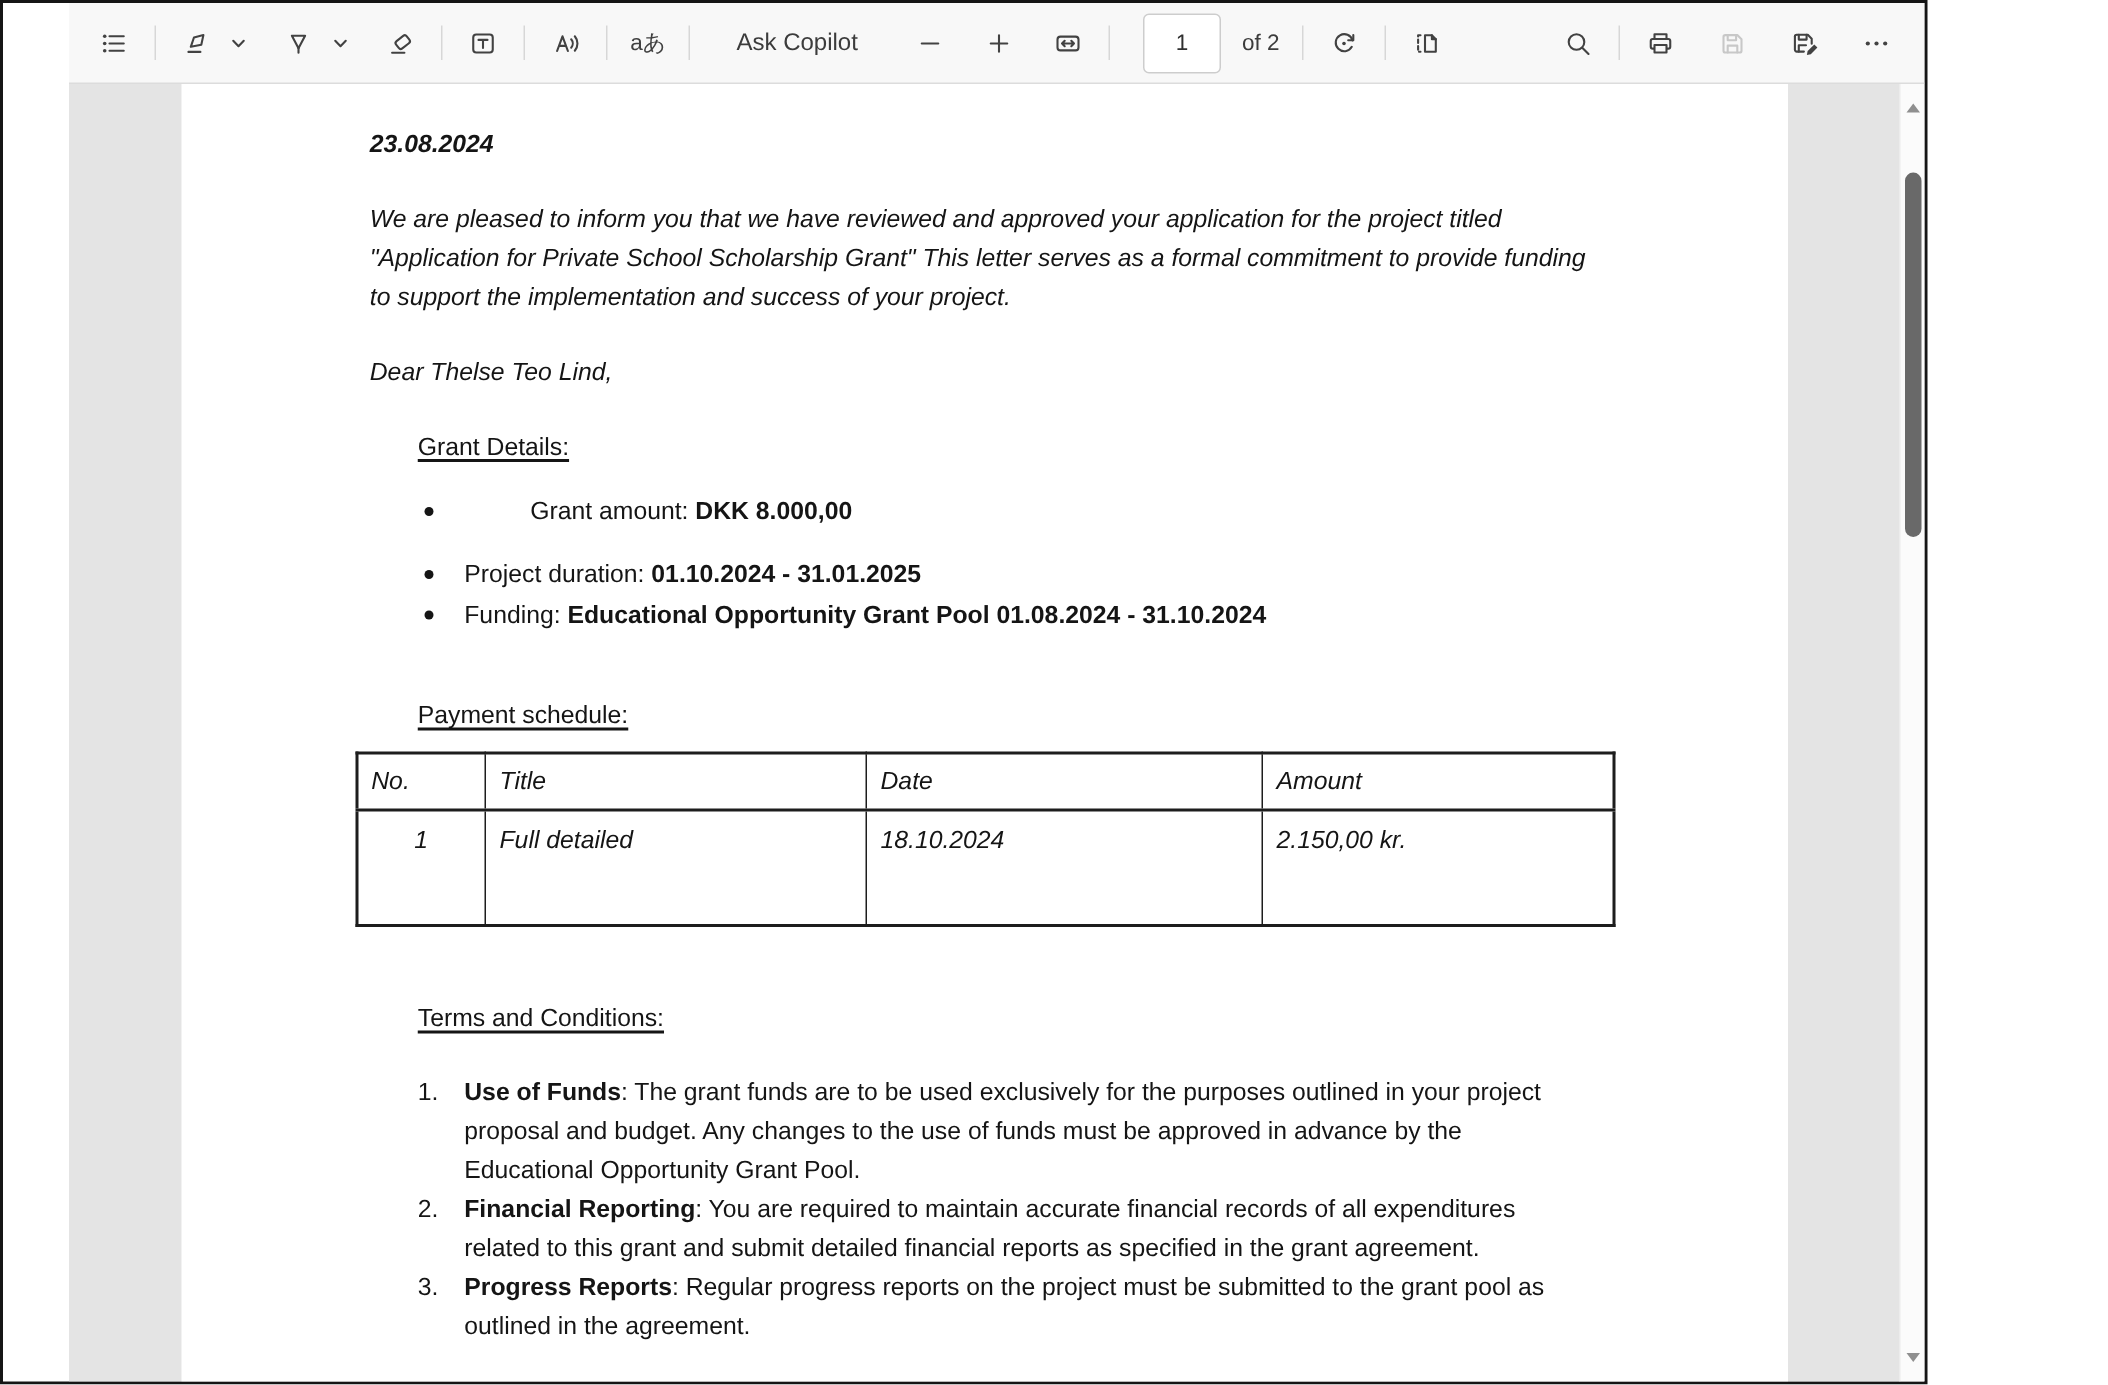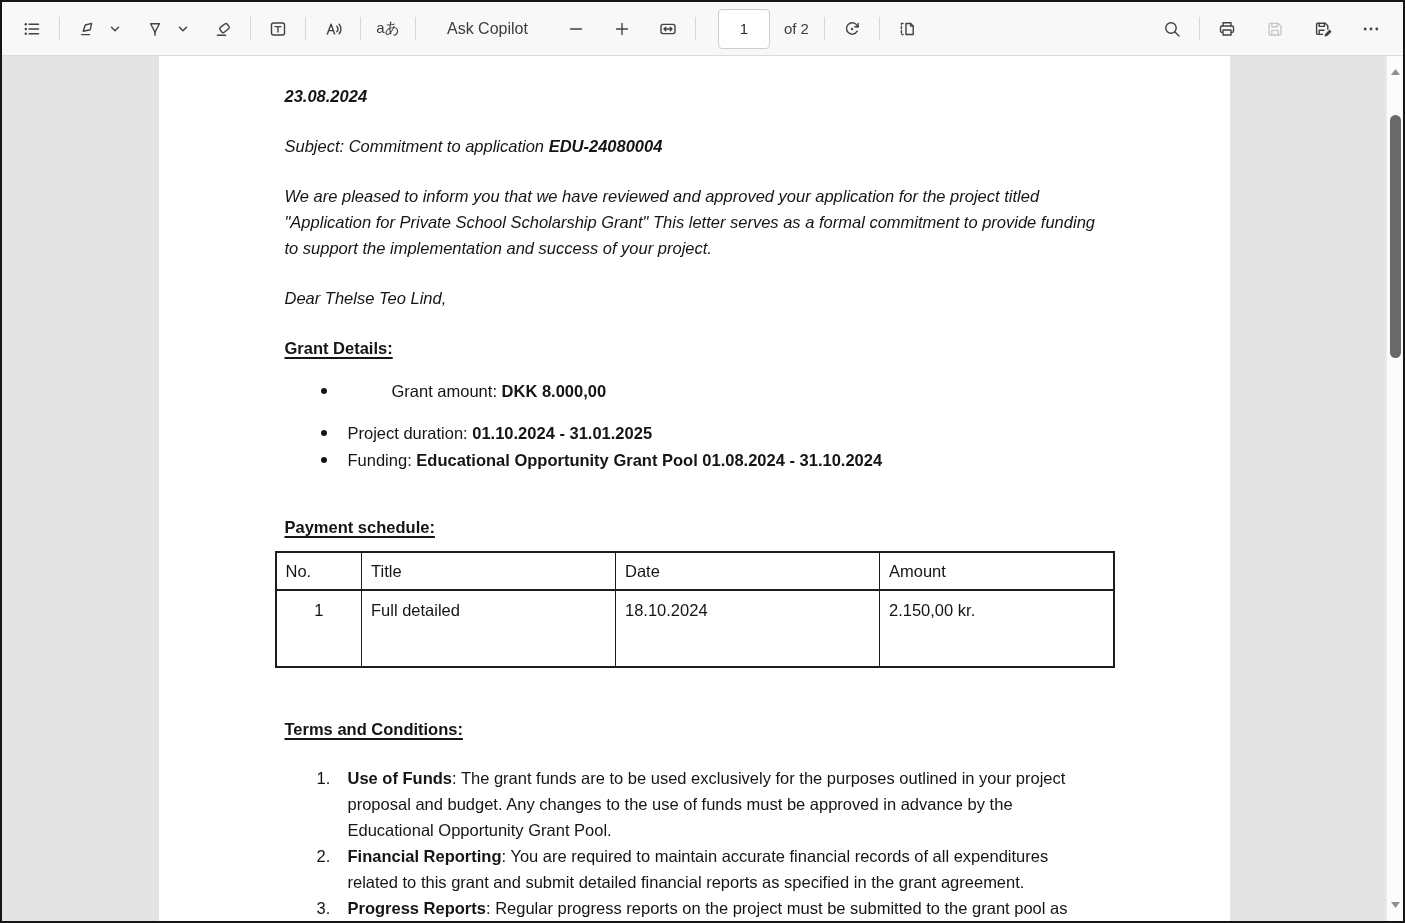--- a/index.html
+++ b/index.html
@@ -1,23 +1,23 @@
 <!DOCTYPE html>
 <html lang="en"><head>
 <meta charset="utf-8">
 <style>
   * { margin:0; padding:0; box-sizing:border-box; }
   html,body { width:1405px; height:923px; background:#fff; }
   body { font-family:"Liberation Sans", sans-serif; }
 
   .window{
-    width:1405px; height:923px;
+    width:1285px; height:923px;
     border:2px solid #151515;
     display:flex; flex-direction:column;
-    background:#fff; overflow:hidden;
+    background:#fff; overflow:hidden;padding-left:44px;
   }
 
   
   .toolbar{
     flex:0 0 54px; height:54px;
     background:#f8f8f8;
     border-bottom:1px solid #dcdcdc;
     display:flex; align-items:center;
     padding:0 14px 0 12px;
     color:#404040;
@@ -58,37 +58,37 @@
     width:1071px; margin:0 auto; min-height:900px;
     background:#ffffff;
     padding:27px 128px 40px 126px;
     color:#151515;
     font-size:16.5px; line-height:26px;
   }
 
   .b{ font-weight:bold; }
   .doc-block{ margin-bottom:24px;font-style:italic; }
   .doc-heading{
-    font-weight:bold; text-decoration:underline;
-    text-underline-offset:3px; text-decoration-thickness:1.5px;
+    font-weight:normal; text-decoration:underline;
+    text-underline-offset:3px; text-decoration-thickness:1.5px;margin-left:32px;
   }
   .mb17{ margin-bottom:17px; } .mb16{ margin-bottom:16px;gap:44px; } .mb1{ margin-bottom:1px; }
   .mb41{ margin-bottom:41px; } .mb11{ margin-bottom:11px; } .mb48{ margin-bottom:48px; }
   .mb23{ margin-bottom:23px; }
 
   .bullet-item{ display:flex; }
   .bullet-marker{
     width:6px; height:6px; border-radius:50%; background:#151515;
     margin:10px 0 0 36px; flex:0 0 auto;
   }
   .bullet-text{ margin-left:21px; }
 
   table.pay{
     border-collapse:collapse; margin-left:-10px; width:838px;
-    table-layout:fixed; font-size:16.5px; line-height:26px;
+    table-layout:fixed; font-size:16.5px; line-height:26px;font-style:italic;
   }
   table.pay, table.pay th, table.pay td{ border:1.6px solid #1d1d1d; }
   table.pay{ border-width:2px; }
   table.pay th{
     height:38px; font-weight:normal; text-align:left;
     padding:4px 9px; vertical-align:middle; border-bottom-width:2.4px;
   }
   table.pay td{ height:77px; padding:6px 9px; vertical-align:top; }
   .col-no{ width:86px; } .col-title{ width:254px; } .col-date{ width:264px; } .col-amount{ width:234px; }
   .cell-center{ text-align:center; }
@@ -325,21 +325,20 @@
       </button>
     </div>
   </div>
 
   <div class="content">
     <div class="doc-viewport">
       <div class="page">
 
         <div class="doc-block b">23.08.2024</div>
 
-        <div class="doc-block"><span>Subject: Commitment to application </span><span class="b">EDU-24080004</span></div>
 
         <div class="doc-block">We are pleased to inform you that we have reviewed and approved your application for the project titled "Application for Private School Scholarship Grant" This letter serves as a formal commitment to provide funding to support the implementation and success of your project.</div>
 
         <div class="doc-block">Dear Thelse Teo Lind,</div>
 
         <div class="doc-heading mb17">Grant Details:</div>
 
         <div class="bullet-item mb16">
           <span class="bullet-marker"></span>
           <span class="bullet-text"><span>Grant amount: </span><span class="b">DKK 8.000,00</span></span>

